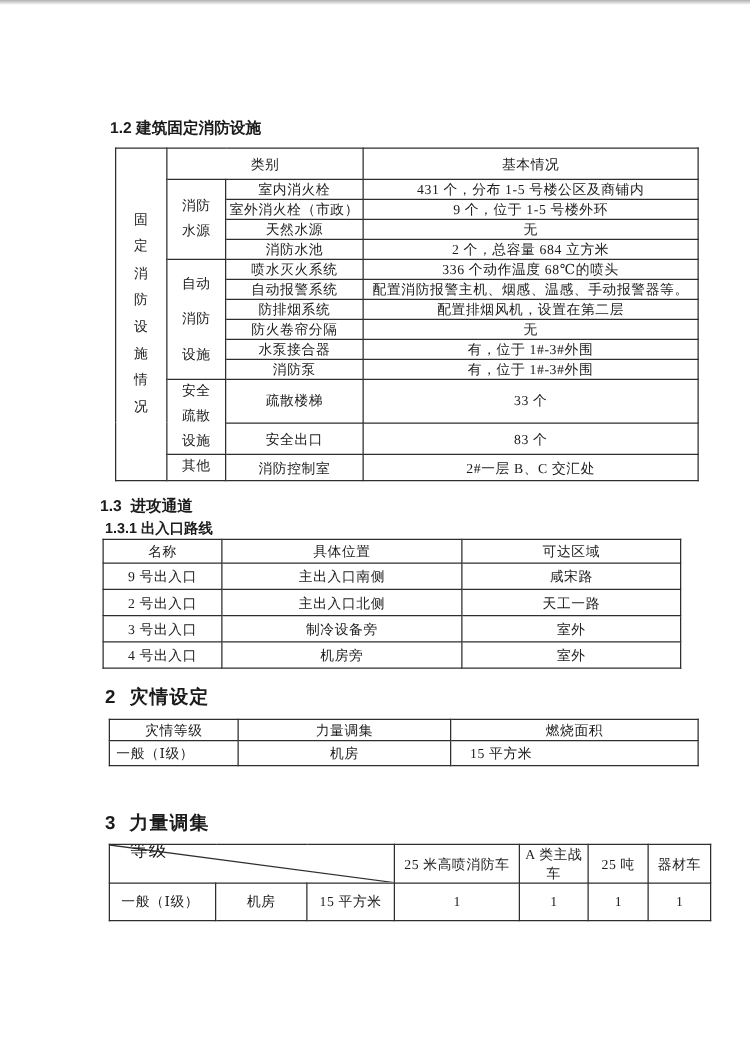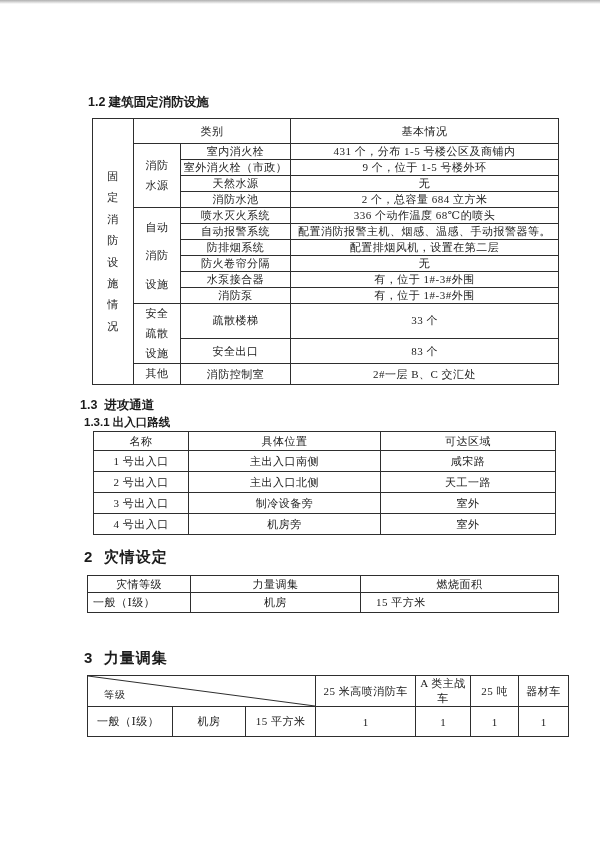--- a/index.html
+++ b/index.html
@@ -31,37 +31,37 @@
   
   #t1{left:92px;top:118px;width:466px;}
   #t1 tr{height:16px;}
   #t1 tr.hdr{height:25px;}
   #t1 tr.tall{height:26px;}
   #t1 tr.med{height:19px;}
   #t1 .side{line-height:1.95;padding:0 9px;}
   #t1 .grp{padding:0 10px;line-height:1.8;}
   #t1 .grp-spread{line-height:2.55;}
   
-  #t2{left:93px;top:431px;width:462px;padding-left:20px;}
+  #t2{left:82px;top:431px;width:462px;padding-left:20px;}
   #t2 tr{height:21px;}
   #t2 tr.hdr{height:19px;}
   
   #t3{left:87px;top:575px;width:471px;}
   #t3 tr.hdr{height:17px;margin-top:31px;}
   #t3 tr.row{height:20px;}
   .al{text-align:left;padding-left:5px;}
   .al2{text-align:left;padding-left:15px;}
   .al3{text-align:left;padding-left:9px;}
   
   #t4{left:87px;top:675px;width:481px;}
   #t4 tr{height:30px;}
   .corner{position:relative;padding:0;}
   .corner svg{position:absolute;inset:0;width:100%;height:100%;display:block;}
   .corner .c-top{position:absolute;top:2px;right:42px;font-size:14px;letter-spacing:1px;margin-top:32px;}
-  .corner .c-bottom{position:absolute;bottom:4px;left:16px;font-size:10px;letter-spacing:1px;font-family:Liberation Mono, monospace;}
+  .corner .c-bottom{position:absolute;bottom:16px;left:16px;font-size:14px;letter-spacing:1px;font-family:Liberation Mono, monospace;}
   .num{letter-spacing:0;}
 </style>
 </head>
 <body>
 
 <div class="scan-top"></div>
 
 <div class="heading h-sm" style="left:88px;top:94px;">1.2 建筑固定消防设施</div>
 
 <table id="t1">
@@ -145,21 +145,21 @@
       <col style="width:192px">
       <col style="width:175px">
     </colgroup>
   <tbody>
       <tr class="hdr">
     <td>名称</td>
     <td>具体位置</td>
     <td>可达区域</td>
   </tr>
   <tr>
-    <td>1 号出入口</td>
+    <td>9 号出入口</td>
     <td>主出入口南侧</td>
     <td>咸宋路</td>
   </tr>
   <tr>
     <td>2 号出入口</td>
     <td>主出入口北侧</td>
     <td>天工一路</td>
   </tr>
   <tr>
     <td>3 号出入口</td>

